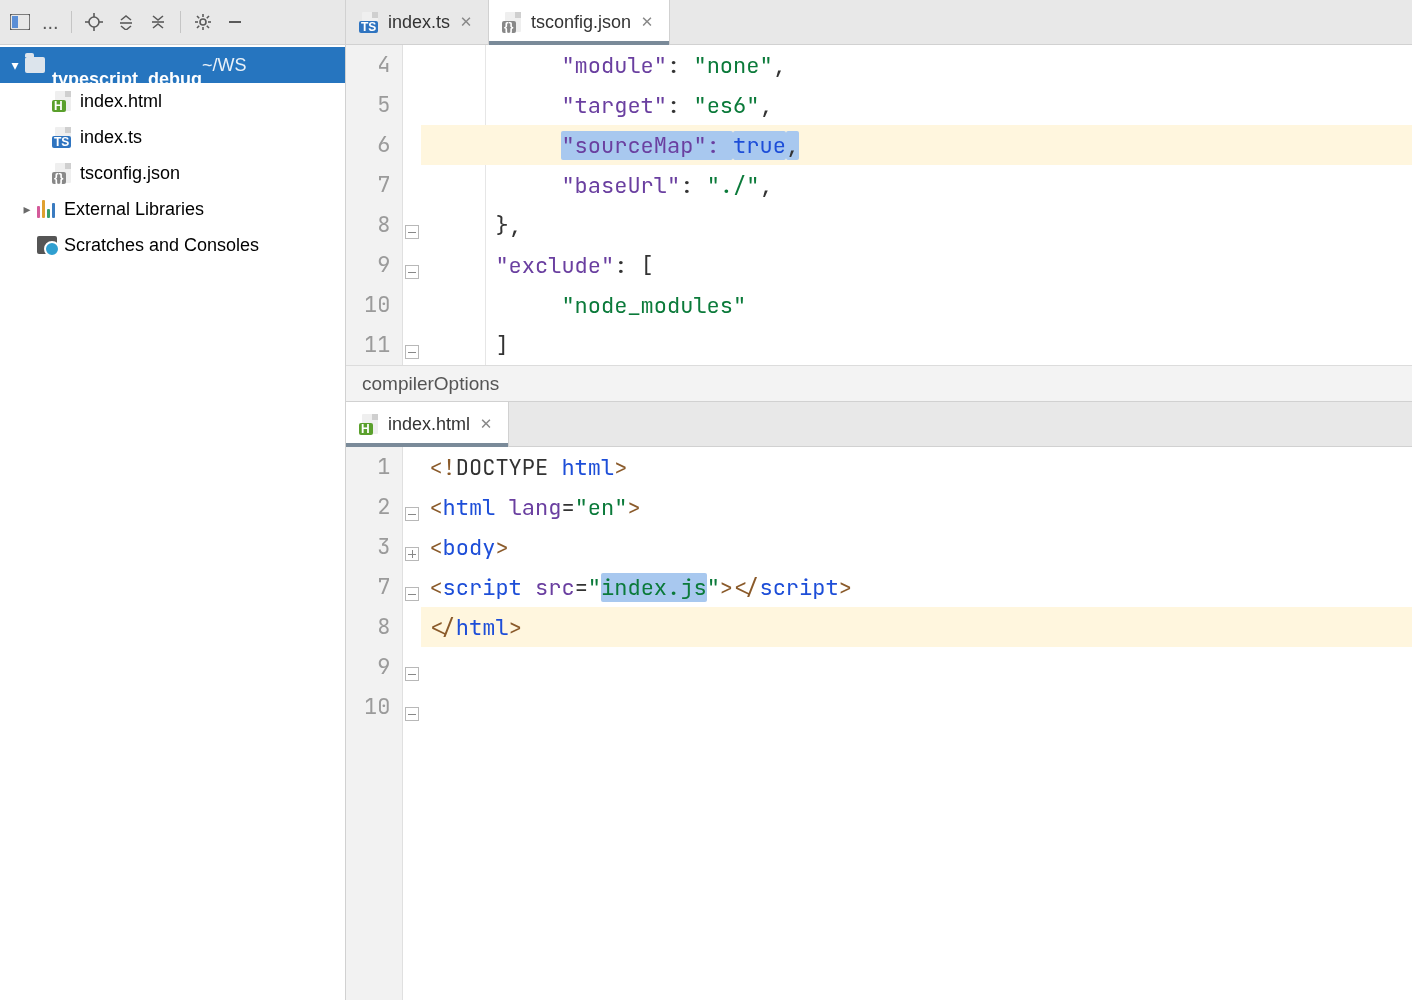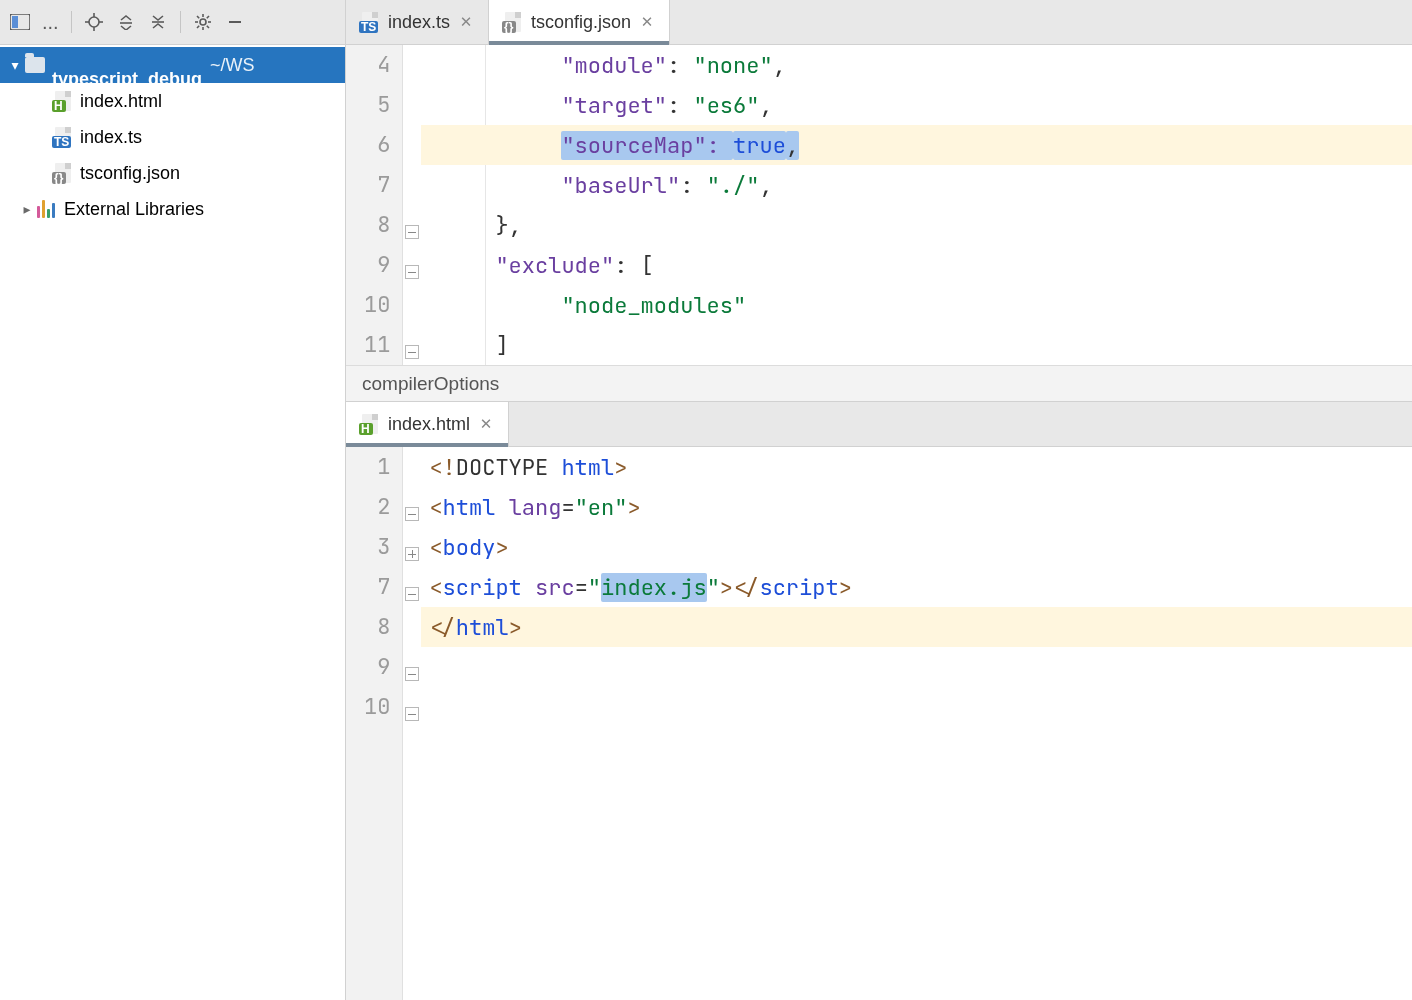--- a/index.html
+++ b/index.html
@@ -86,21 +86,21 @@
     width: 22px;
     height: 22px;
     margin-right: 6px;
     display: inline-flex;
     align-items: center;
     justify-content: center;
     flex-shrink: 0;
   }
   .tree-row .label { font-weight: 400; }
   .tree-row .label.bold { font-weight: 700; margin-top: 29px; }
-  .tree-row .suffix { margin-left: 8px; opacity: 0.9; }
+  .tree-row .suffix { opacity: 0.9; }
   .indent-1 { padding-left: 52px; }
   .indent-0b { padding-left: 18px; }
 
   
   .editor-area {
     flex: 1;
     display: flex;
     flex-direction: column;
     min-width: 0;
   }
@@ -395,20 +395,27 @@
         <span class="icon">
             <span class="lib-icon">
               <span></span>
               <span></span>
               <span></span>
               <span></span>
             </span>
           </span>
         <span class="label">External Libraries</span>
       </div>
+      <div class="tree-row indent-0b">
+        <span class="arrow"></span>
+        <span class="icon">
+            <span class="scratch-icon"></span>
+          </span>
+        <span class="label">Scratches and Consoles</span>
+      </div>
     </div>
   </div>
 
   <div class="editor-area">
 
     <div class="editor-pane top">
       <div class="tabbar" id="top-tabs">
           <div class="tab ">
         <span class="fi">
               <span class="fi-base"></span>

